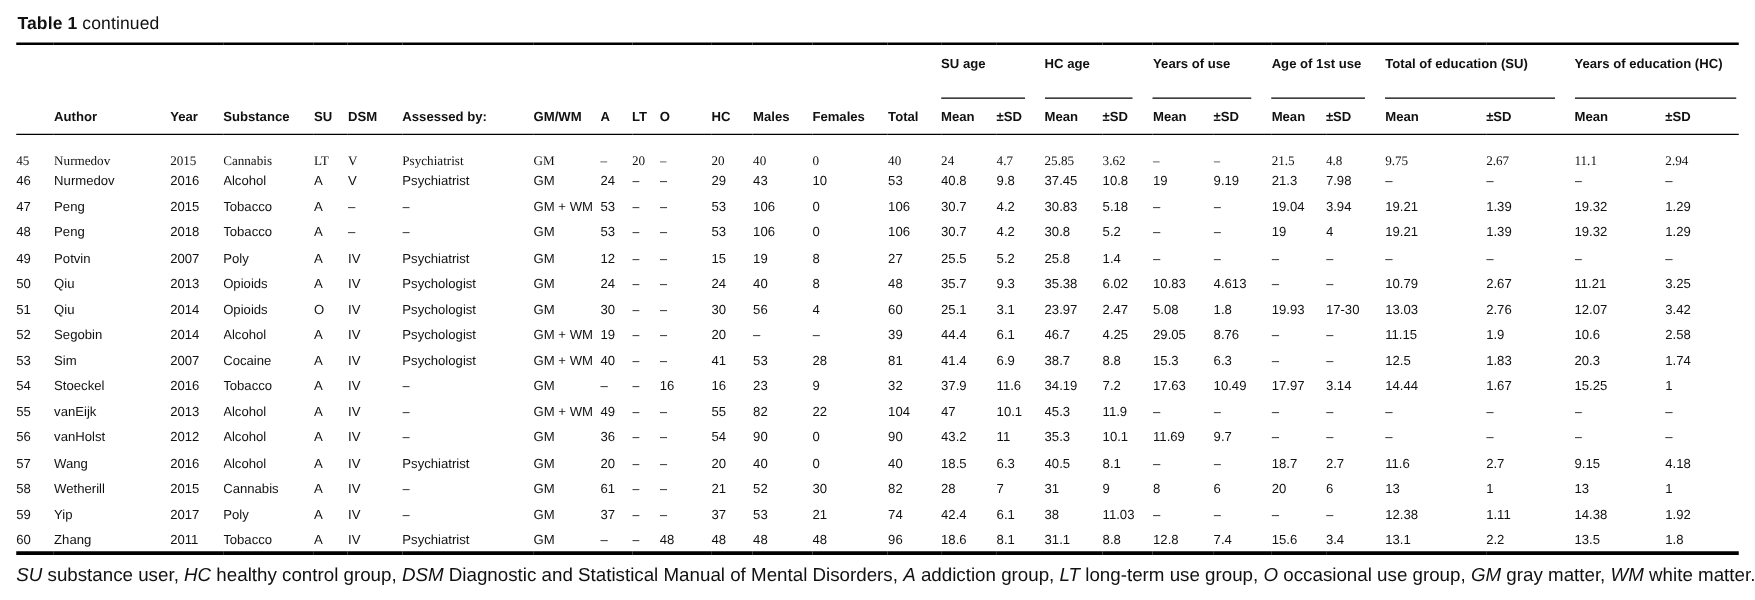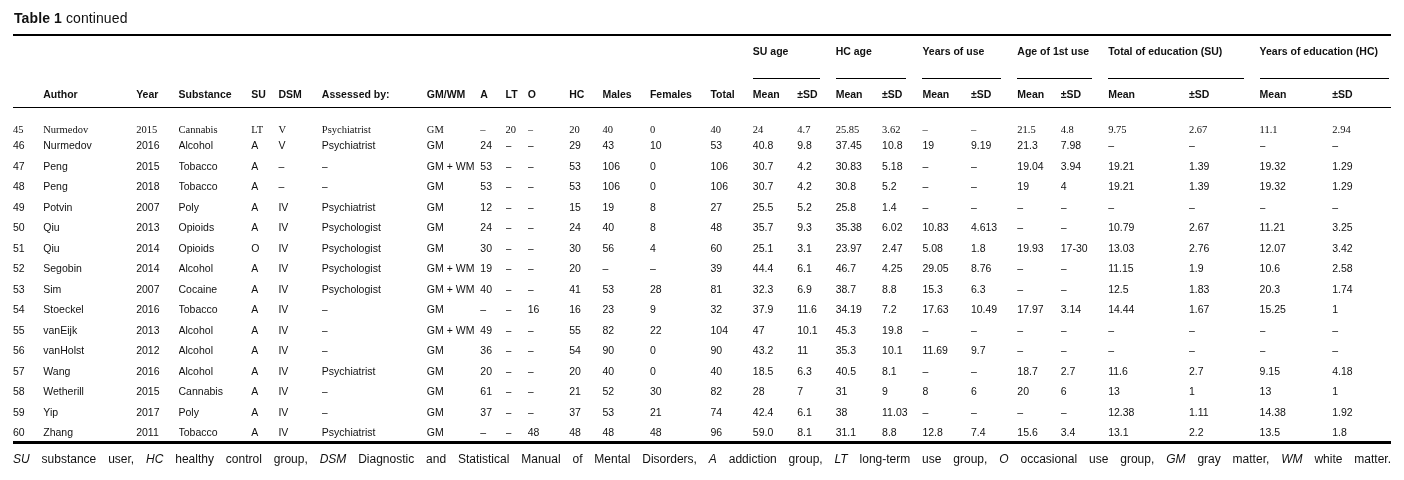--- a/index.html
+++ b/index.html
@@ -39,21 +39,21 @@
   tbody td {
     height: 20.5px;
     vertical-align: middle;
     padding: 0 2px 0 0;
     white-space: nowrap;
     overflow: hidden;
   }
   tbody tr:first-child td { padding-top: 16px; font-family: Liberation Serif, serif; }
   .footnote {
     margin-top: 8px;
-    font-size: 12px;
+    font-size: 15px;
     width: 1378px;
     text-align: justify;
     text-align-last: justify;
     white-space: nowrap;
   }
   .footnote em { font-style: italic; }
 </style>
 </head>
 <body>
 
@@ -386,21 +386,21 @@
           <td>IV</td>
           <td>Psychologist</td>
           <td>GM + WM</td>
           <td>40</td>
           <td>–</td>
           <td>–</td>
           <td>41</td>
           <td>53</td>
           <td>28</td>
           <td>81</td>
-          <td>32.3</td>
+          <td>41.4</td>
           <td>6.9</td>
           <td>38.7</td>
           <td>8.8</td>
           <td>15.3</td>
           <td>6.3</td>
           <td>–</td>
           <td>–</td>
           <td>12.5</td>
           <td>1.83</td>
           <td>20.3</td>
@@ -447,21 +447,21 @@
           <td>49</td>
           <td>–</td>
           <td>–</td>
           <td>55</td>
           <td>82</td>
           <td>22</td>
           <td>104</td>
           <td>47</td>
           <td>10.1</td>
           <td>45.3</td>
-          <td>19.8</td>
+          <td>11.9</td>
           <td>–</td>
           <td>–</td>
           <td>–</td>
           <td>–</td>
           <td>–</td>
           <td>–</td>
           <td>–</td>
           <td>–</td>
         </tr>
         <tr>
@@ -589,21 +589,21 @@
           <td>IV</td>
           <td>Psychiatrist</td>
           <td>GM</td>
           <td>–</td>
           <td>–</td>
           <td>48</td>
           <td>48</td>
           <td>48</td>
           <td>48</td>
           <td>96</td>
-          <td>59.0</td>
+          <td>18.6</td>
           <td>8.1</td>
           <td>31.1</td>
           <td>8.8</td>
           <td>12.8</td>
           <td>7.4</td>
           <td>15.6</td>
           <td>3.4</td>
           <td>13.1</td>
           <td>2.2</td>
           <td>13.5</td>

